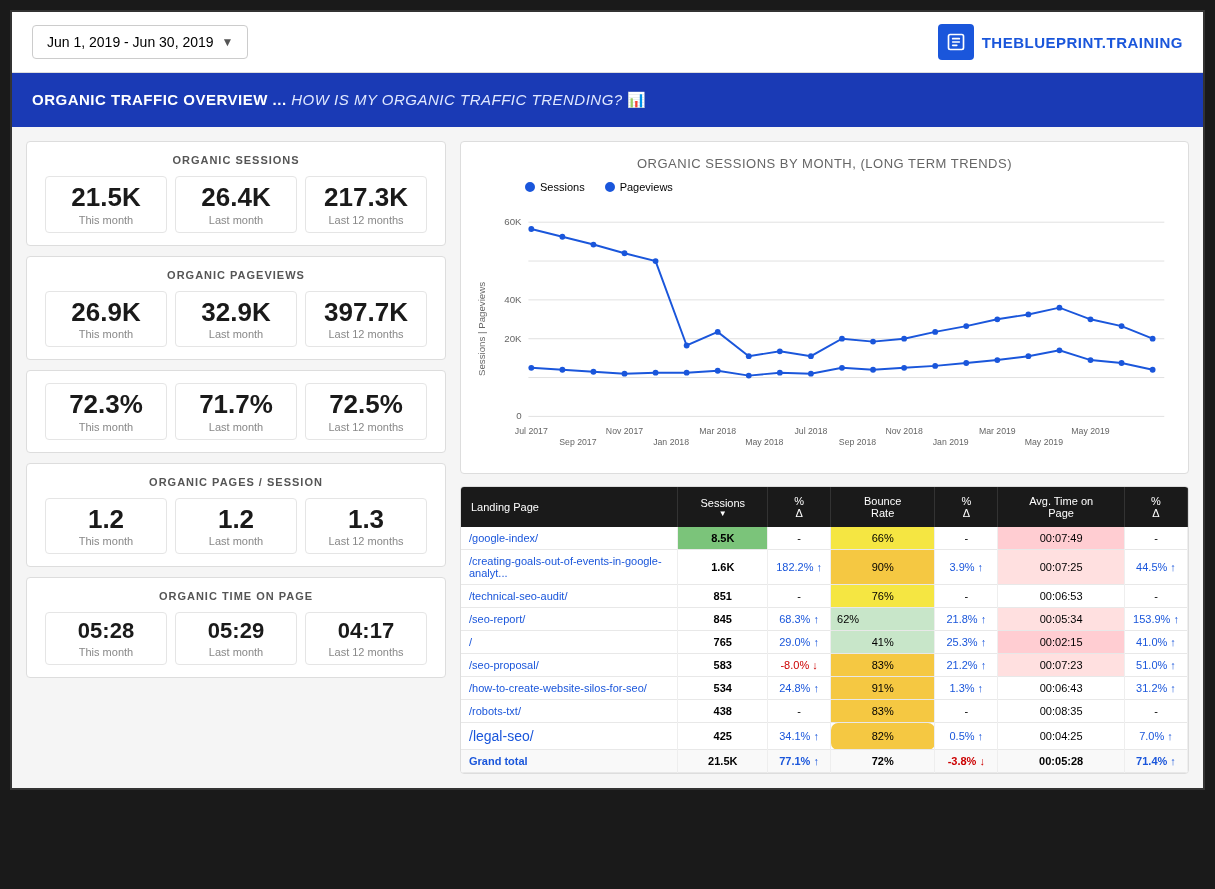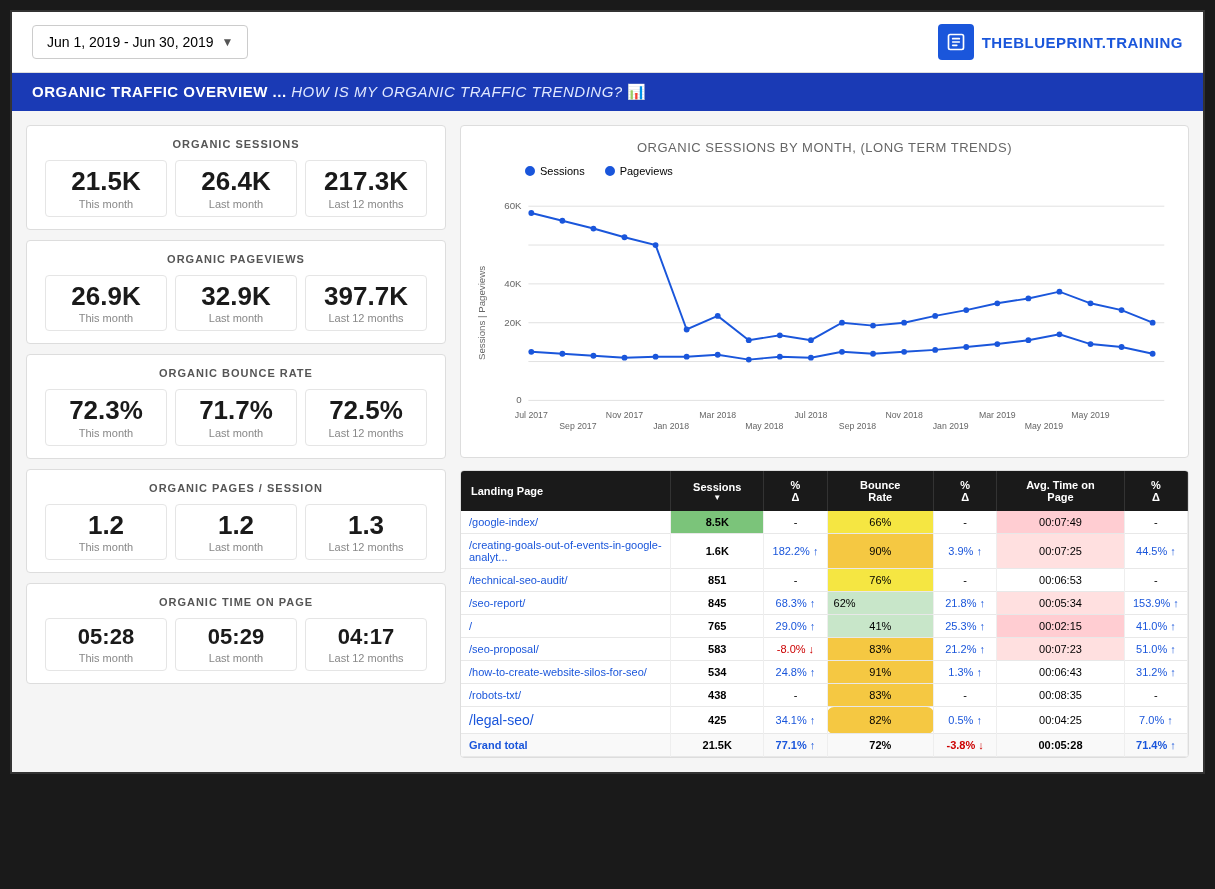--- a/index.html
+++ b/index.html
@@ -10,21 +10,21 @@
     .header { display: flex; align-items: center; justify-content: space-between; padding: 12px 20px; background: #fff; border-bottom: 1px solid #ddd; }
     .date-picker { display: flex; align-items: center; border: 1px solid #ccc; padding: 8px 14px; border-radius: 4px; font-size: 14px; cursor: pointer; gap: 8px; }
     .date-picker-arrow { font-size: 12px; color: #555; }
     .logo { display: flex; align-items: center; gap: 8px; }
     .logo-icon { width: 36px; height: 36px; background: #1a56db; border-radius: 4px; display: flex; align-items: center; justify-content: center; }
     .logo-icon svg { fill: white; width: 20px; height: 20px; }
     .logo-text { font-size: 15px; font-weight: bold; color: #1a1a1a; letter-spacing: 0.5px; }
     .logo-text span { color: #1a56db; }
     
     
-    .banner { background: #1a3ab5; padding: 10px 20px; }
+    .banner { background: #1a3ab5; padding: 18px 20px; }
     .banner-text { color: #fff; font-size: 15px; font-weight: 700; letter-spacing: 0.5px; }
     .banner-text em { font-style: italic; font-weight: 400; color: #e0e8ff; }
     
     
     .main { display: flex; gap: 0; background: #f5f5f5; padding: 14px; gap: 14px; }
     
     
     .left-panels { display: flex; flex-direction: column; gap: 10px; width: 420px; min-width: 420px; }
     
     .metric-card { background: #fff; border: 1px solid #ddd; border-radius: 4px; padding: 12px 14px; }
@@ -40,21 +40,21 @@
     
     .chart-card { background: #fff; border: 1px solid #ddd; border-radius: 4px; padding: 14px; }
     .chart-title { text-align: center; font-size: 13px; font-weight: 700; color: #333; letter-spacing: 0.5px; margin-bottom: 10px; }
     .chart-title span { font-weight: 400; color: #666; }
     .chart-area { position: relative; height: 260px; }
     
     
     .table-card { background: #fff; border: 1px solid #ddd; border-radius: 4px; overflow: hidden; }
     table { width: 100%; border-collapse: collapse; font-size: 12px; }
     thead tr { background: #1a1a1a; color: #fff; }
-    thead th { padding: 8px 22px; text-align: center; font-size: 11px; font-weight: 700; border-right: 1px solid #333; }
+    thead th { padding: 8px 22px; text-align: center; font-size: 11px; font-weight: 400; border-right: 1px solid #333; }
     thead th:first-child { text-align: left; padding-left: 10px; }
     tbody tr { border-bottom: 1px solid #e8e8e8; }
     tbody tr:last-child { font-weight: 700; background: #f9f9f9; }
     tbody td { padding: 5px 6px; text-align: center; font-size: 11px; border-right: 1px solid #eee; }
     tbody td:first-child { text-align: left; padding-left: 8px; font-size: 11px; }
     .sort-arrow { font-size: 8px; display: block; }
     
     
     .chart-legend { display: flex; gap: 20px; justify-content: flex-start; padding-left: 50px; margin-bottom: 6px; }
     .legend-item { display: flex; align-items: center; gap: 5px; font-size: 11px; }
@@ -123,21 +123,20 @@
             <div class="metric-label">Last month</div>
           </div>
           <div class="metric-item">
             <div class="metric-value">397.7K</div>
             <div class="metric-label">Last 12 months</div>
           </div>
         </div>
       </div>
 
       <div class="metric-card">
-        <div class="metric-card-title">ORGANIC BOUNCE RATE</div>
         <div class="metric-values">
           <div class="metric-item">
             <div class="metric-value">72.3%</div>
             <div class="metric-label">This month</div>
           </div>
           <div class="metric-item">
             <div class="metric-value">71.7%</div>
             <div class="metric-label">Last month</div>
           </div>
           <div class="metric-item">

